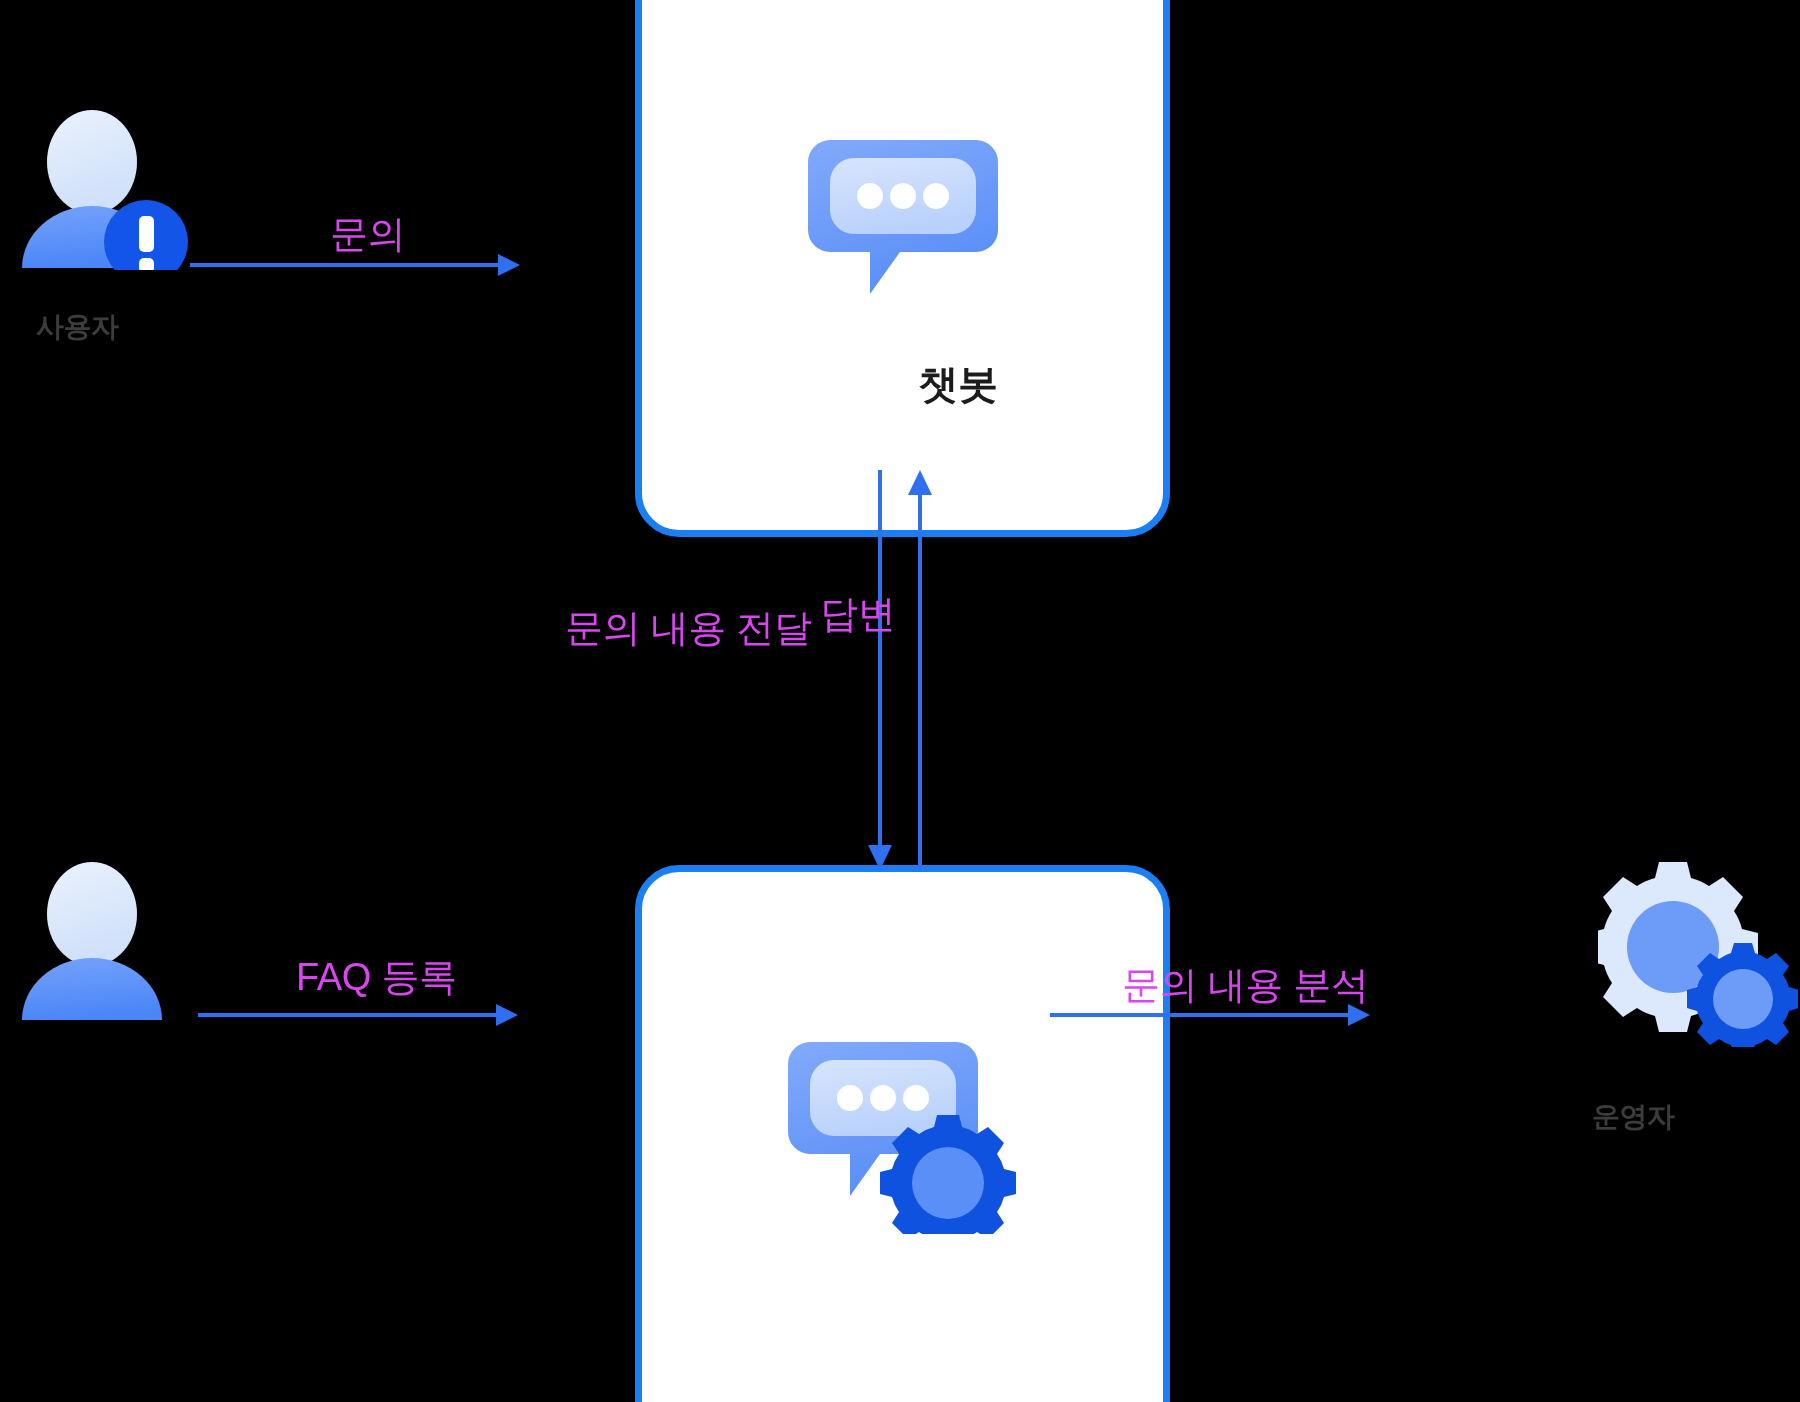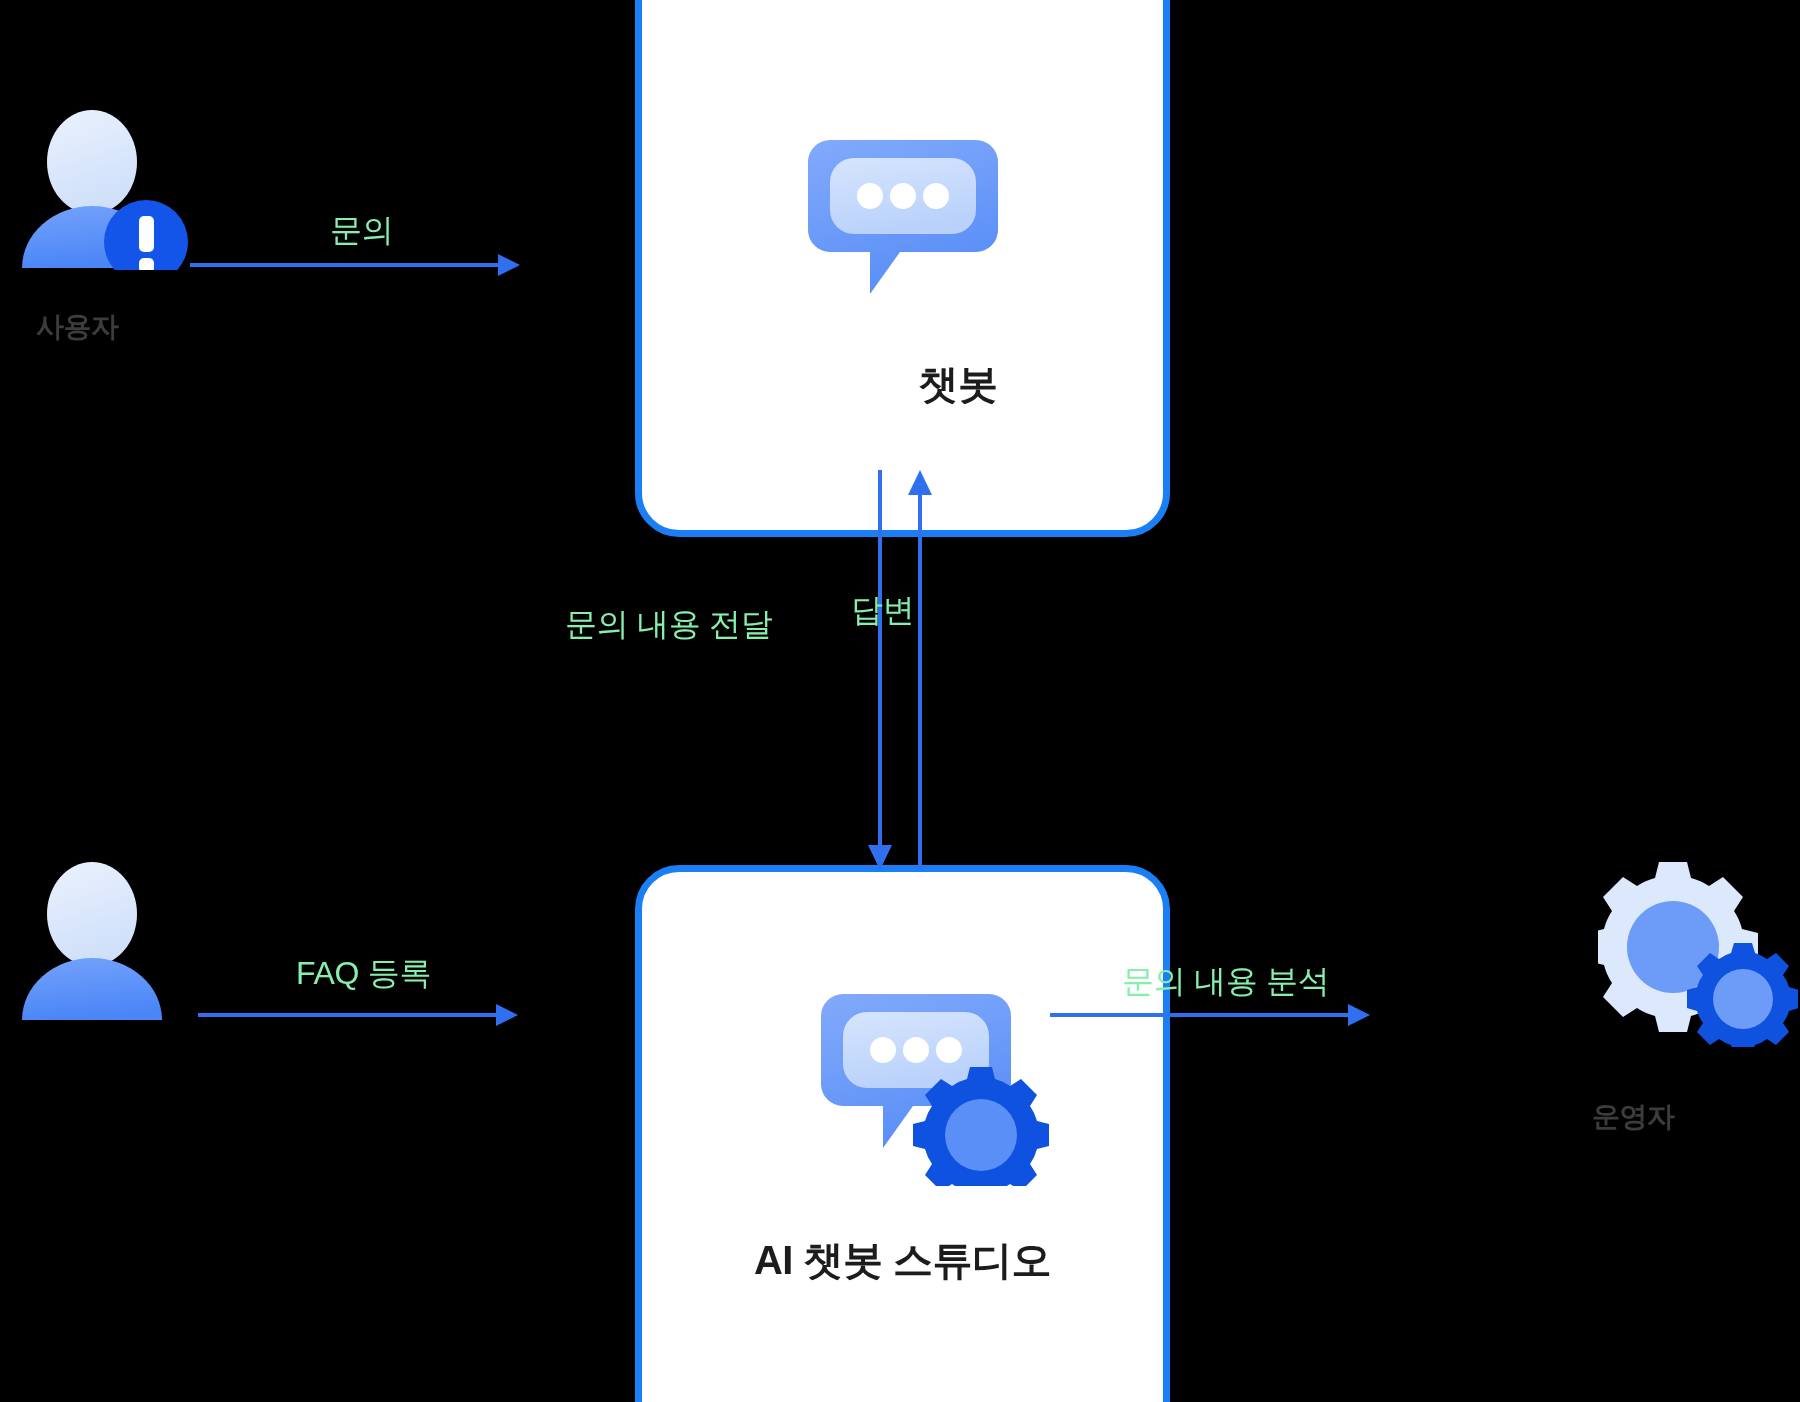--- a/index.html
+++ b/index.html
@@ -69,30 +69,30 @@
     letter-spacing: -0.5px;
     white-space: nowrap;
   }
   #label-user     { left: 36px;   top: 308px; }
   #label-cs       { left: 2px;    top: 1055px; }
   #label-operator { left: 1592px; top: 1098px; }
 
   
   .edge-label {
     position: absolute;
-    color: #86efac;
-    font-size: 32px;
+    color: #d946ef;
+    font-size: 38px;
     font-weight: 400;
     letter-spacing: -0.3px;
     white-space: nowrap;
   }
   #lbl-inquiry   { left: 330px;  top: 209px; }
   #lbl-faq       { left: 296px;  top: 952px; }
   #lbl-forward   { left: 565px;  top: 589px; margin-top: 14px; }
-  #lbl-reply     { left: 851px;  top: 589px; }
+  #lbl-reply     { left: 820px;  top: 589px; }
   #lbl-analyze   { left: 1122px; top: 960px; text-align: center; }
 
   
   .conn {
     position: absolute;
     overflow: visible;
   }
   #conn-inquiry { left: 190px;  top: 240px;  width: 330px; height: 50px; }
   #conn-faq     { left: 198px;  top: 990px;  width: 320px; height: 50px; }
   #conn-analyze { left: 1050px; top: 990px;  width: 320px; height: 50px; }
@@ -208,21 +208,20 @@
         <g transform="translate(160,138)">
           <path d="M -11 -57 L 11 -57 L 14 -45 A 46 46 0 0 1 29 -38 L 40 -45 L 56 -29
                    L 49 -18 A 46 46 0 0 1 56 -3 L 68 0 L 68 22 L 56 25 A 46 46 0 0 1 49 40
                    L 56 51 L 40 67 L 29 60 A 46 46 0 0 1 14 67 L 11 79 L -11 79 L -14 67
                    A 46 46 0 0 1 -29 60 L -40 67 L -56 51 L -49 40 A 46 46 0 0 1 -56 25
                    L -68 22 L -68 0 L -56 -3 A 46 46 0 0 1 -49 -18 L -56 -29 L -40 -45
                    L -29 -38 A 46 46 0 0 1 -14 -45 Z" fill="#0f52e0"></path>
           <circle cx="0" cy="11" r="36" fill="#5a8ff7"></circle>
         </g>
       </svg>
-      <div class="node-label" id="studio-label">AI 챗봇 스튜디오</div>
     </div>
   </div>
 
   <svg class="conn" id="conn-inquiry" viewBox="0 0 330 50">
     <line x1="0" y1="25" x2="312" y2="25" stroke="#2f6ff0" stroke-width="4"></line>
     <polygon points="330,25 308,14 308,36" fill="#2f6ff0"></polygon>
   </svg>
   <div class="edge-label" id="lbl-inquiry">문의</div>
 
   <svg class="conn" id="conn-faq" viewBox="0 0 320 50">

